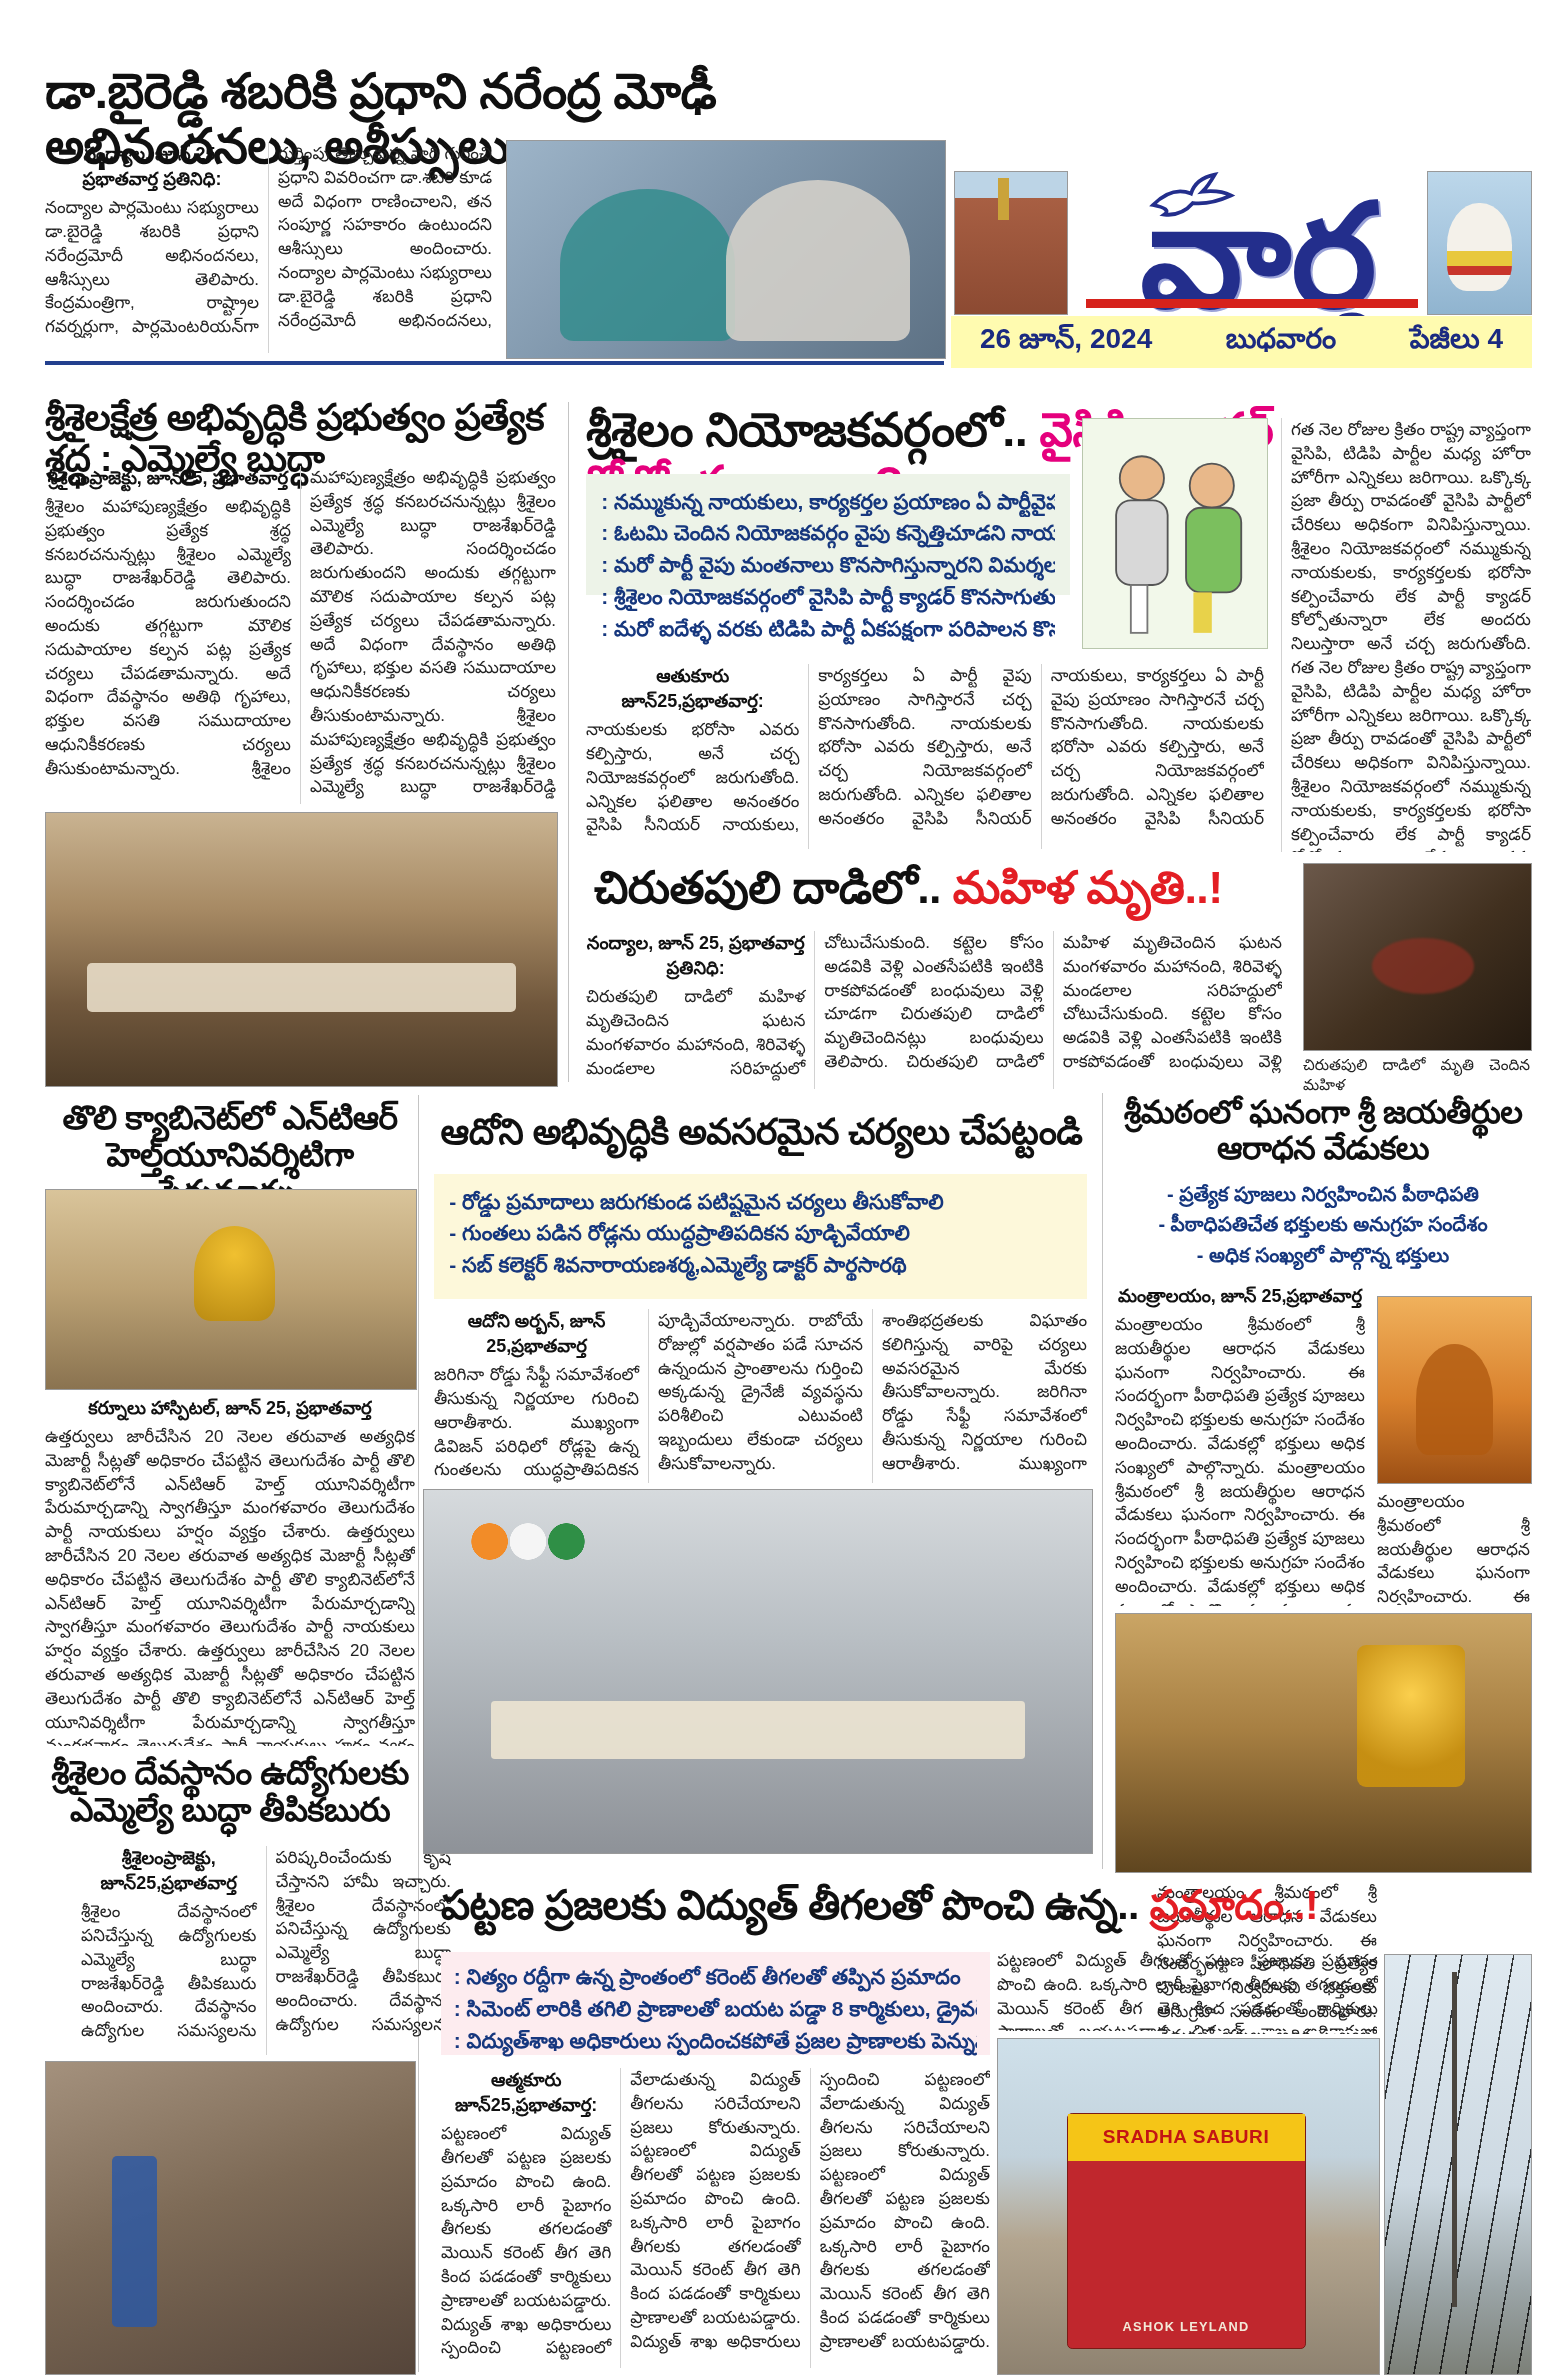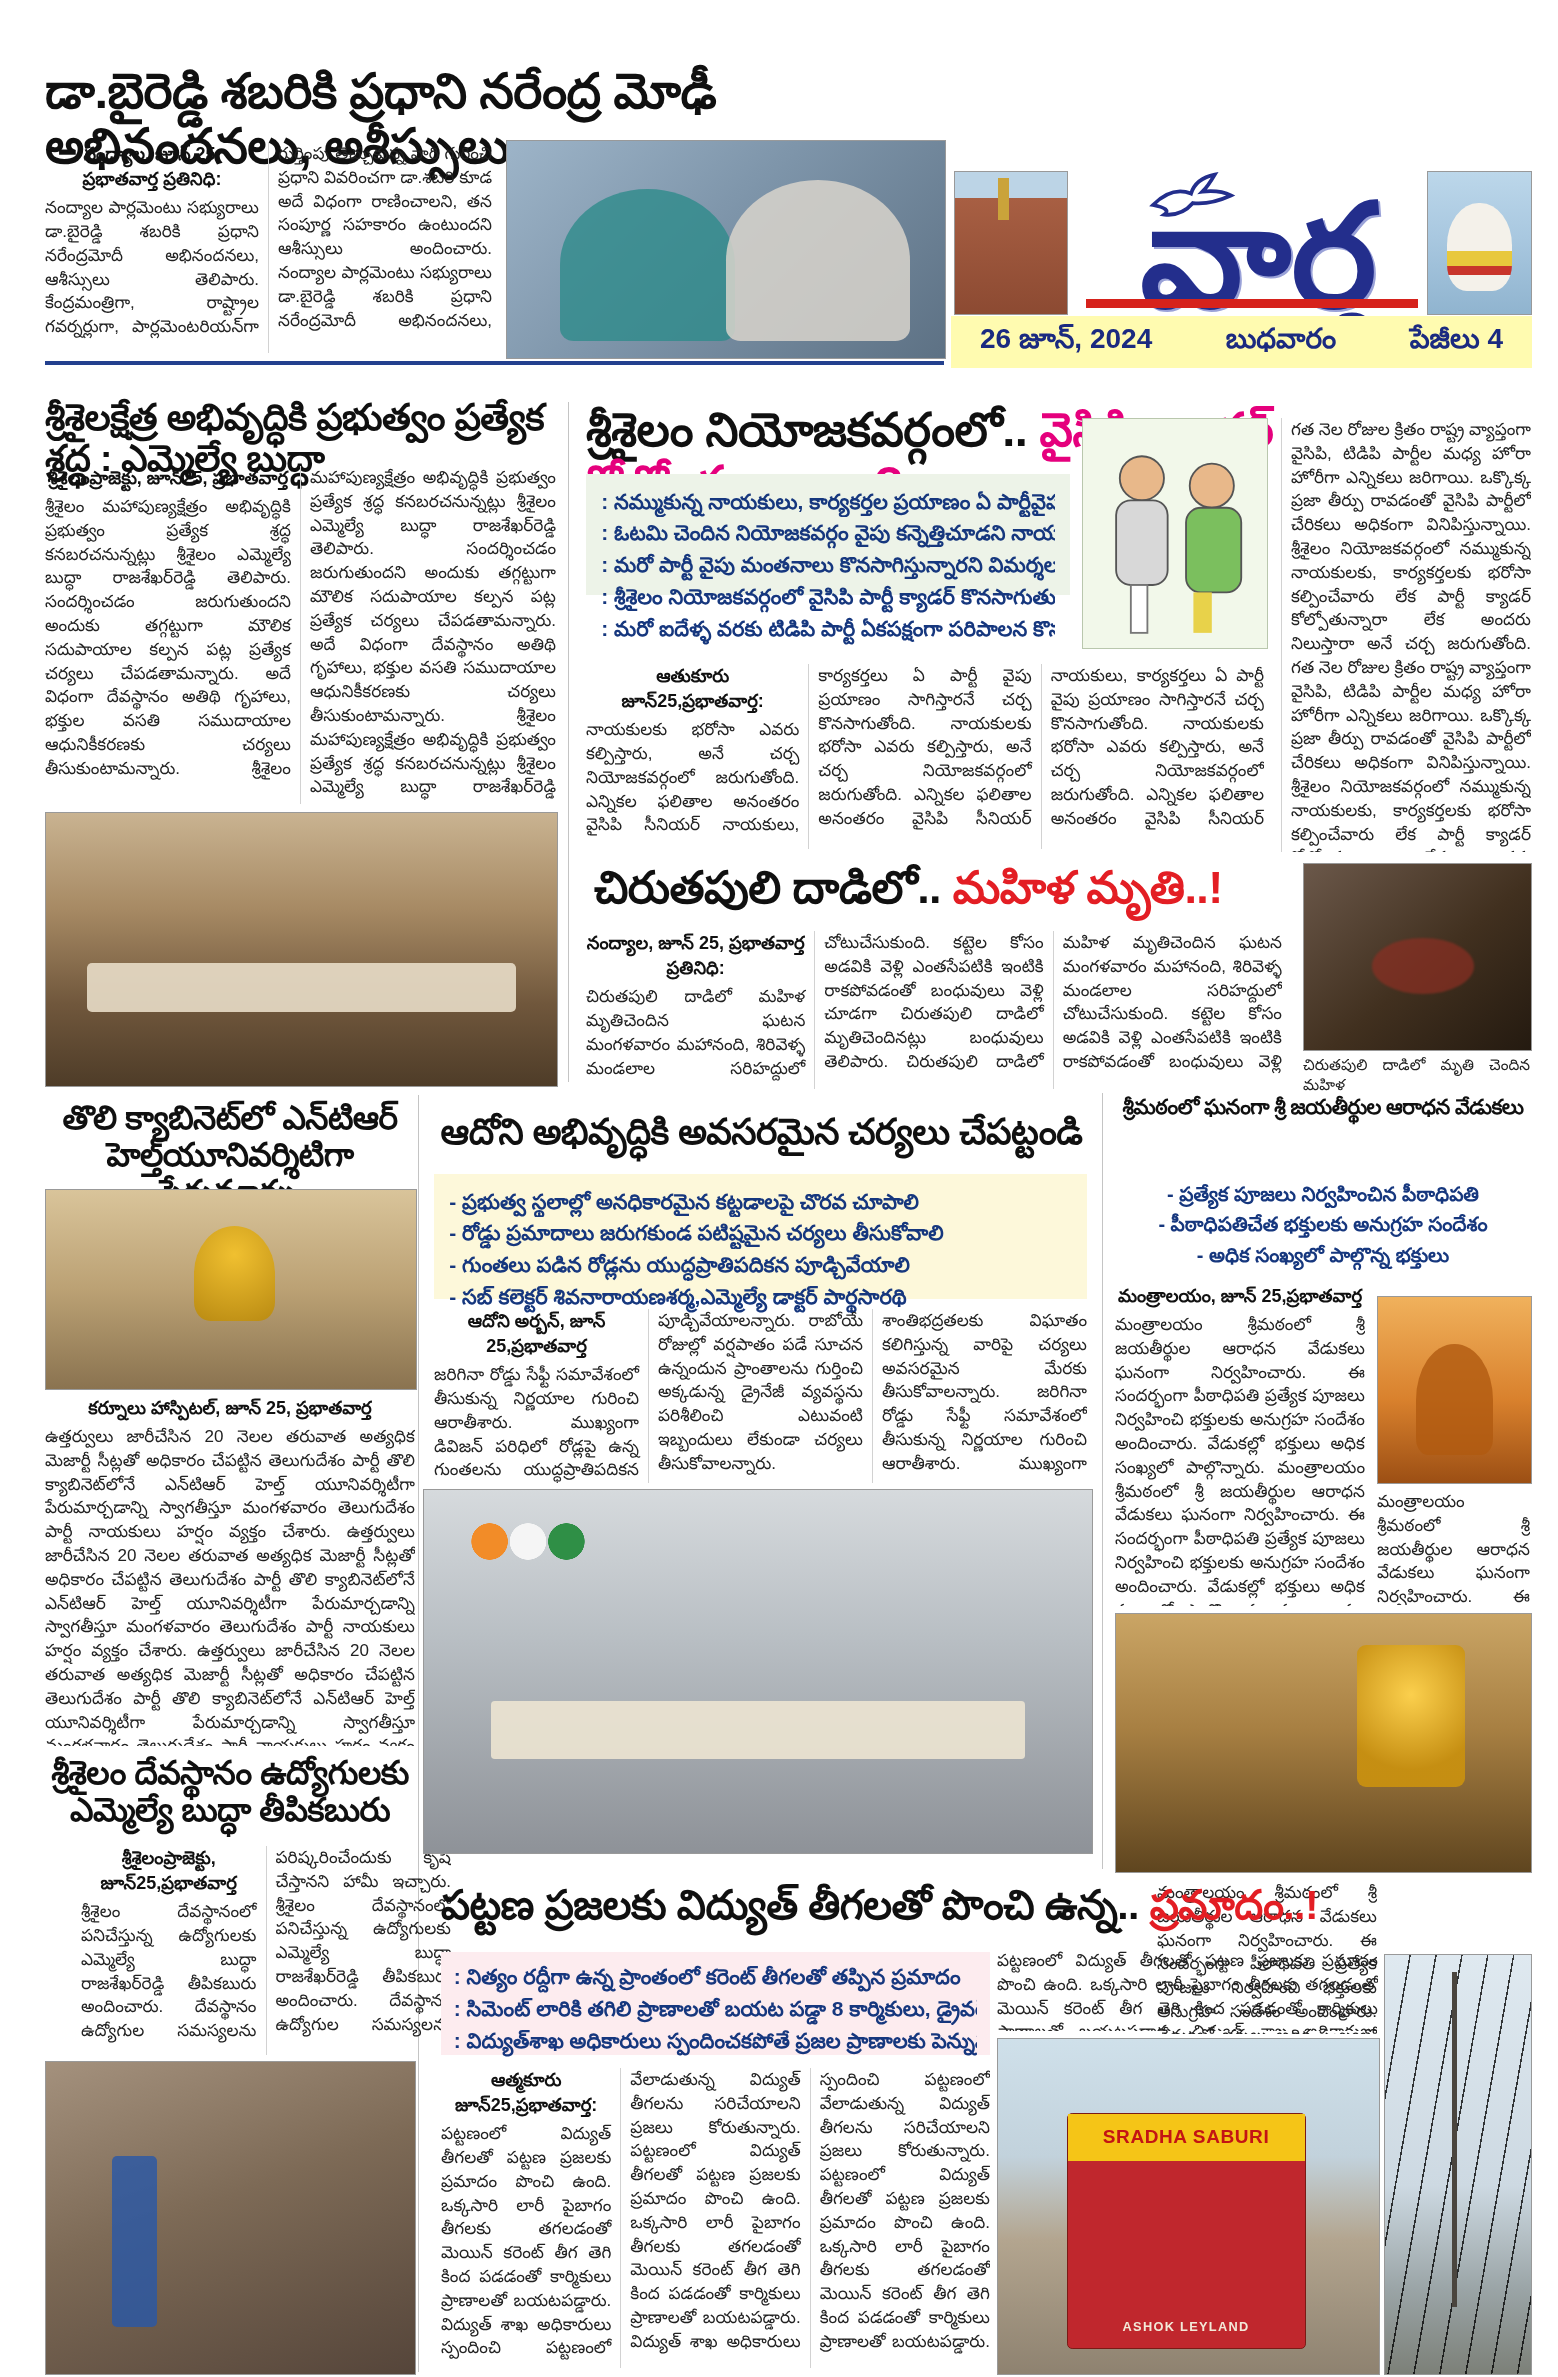--- a/index.html
+++ b/index.html
@@ -168,32 +168,31 @@
   <div class="abs bodytext cols2" style="left:45px;top:1846px;width:370px;height:209px;margin-left:36px;">
     <p class="dateline">శ్రీశైలంప్రాజెక్టు, జూన్25,ప్రభాతవార్త</p>
     <p class="excerpt">శ్రీశైలం దేవస్థానంలో పనిచేస్తున్న ఉద్యోగులకు ఎమ్మెల్యే బుద్ధా రాజశేఖర్‌రెడ్డి తీపికబురు అందించారు. దేవస్థానం ఉద్యోగుల సమస్యలను పరిష్కరించేందుకు కృషి చేస్తానని హామీ ఇచ్చారు. శ్రీశైలం దేవస్థానంలో పనిచేస్తున్న ఉద్యోగులకు ఎమ్మెల్యే బుద్ధా రాజశేఖర్‌రెడ్డి తీపికబురు అందించారు. దేవస్థానం ఉద్యోగుల సమస్యలను పరిష్కరించేందుకు కృషి చేస్తానని హామీ ఇచ్చారు. శ్రీశైలం దేవస్థానంలో పనిచేస్తున్న ఉద్యోగులకు ఎమ్మెల్యే బుద్ధా రాజశేఖర్‌రెడ్డి తీపికబురు అందించారు. దేవస్థానం ఉద్యోగుల సమస్యలను పరిష్కరించేందుకు కృషి చేస్తానని హామీ ఇచ్చారు.</p>
   </div>
   <div class="abs photo ph-felicit" style="left:45px;top:2061px;width:369px;height:312px;"></div>
 
   <div class="abs vrule" style="left:1102px;top:1093px;height:776px;"></div>
 
   <div class="abs hl hl-mid" style="left:434px;top:1112px;width:655px;height:50px;">ఆదోని అభివృద్ధికి అవసరమైన చర్యలు చేపట్టండి</div>
   <div class="abs bullets box-cream" style="left:434px;top:1174px;width:653px;height:125px;box-sizing:border-box;">
-    <div>- ప్రభుత్వ స్థలాల్లో అనధికారమైన కట్టడాలపై చొరవ చూపాలి</div>
     <div>- రోడ్డు ప్రమాదాలు జరుగకుండ పటిష్టమైన చర్యలు తీసుకోవాలి</div>
     <div>- గుంతలు పడిన రోడ్లను యుద్ధప్రాతిపదికన పూడ్చివేయాలి</div>
     <div>- సబ్ కలెక్టర్ శివనారాయణశర్మ,ఎమ్మెల్యే డాక్టర్ పార్థసారథి</div>
   </div>
   <div class="abs bodytext cols3" style="left:434px;top:1309px;width:653px;height:174px;">
     <p class="dateline">ఆదోని అర్బన్, జూన్ 25,ప్రభాతవార్త</p>
     <p class="excerpt">జరిగినా రోడ్డు సేఫ్టీ సమావేశంలో తీసుకున్న నిర్ణయాల గురించి ఆరాతీశారు. ముఖ్యంగా డివిజన్ పరిధిలో రోడ్లపై ఉన్న గుంతలను యుద్ధప్రాతిపదికన పూడ్చివేయాలన్నారు. రాబోయే రోజుల్లో వర్షపాతం పడే సూచన ఉన్నందున ప్రాంతాలను గుర్తించి అక్కడున్న డ్రైనేజీ వ్యవస్థను పరిశీలించి ఎటువంటి ఇబ్బందులు లేకుండా చర్యలు తీసుకోవాలన్నారు. శాంతిభద్రతలకు విఘాతం కలిగిస్తున్న వారిపై చర్యలు అవసరమైన మేరకు తీసుకోవాలన్నారు. జరిగినా రోడ్డు సేఫ్టీ సమావేశంలో తీసుకున్న నిర్ణయాల గురించి ఆరాతీశారు. ముఖ్యంగా డివిజన్ పరిధిలో రోడ్లపై ఉన్న గుంతలను యుద్ధప్రాతిపదికన పూడ్చివేయాలన్నారు. రాబోయే రోజుల్లో వర్షపాతం పడే సూచన ఉన్నందున ప్రాంతాలను గుర్తించి అక్కడున్న డ్రైనేజీ వ్యవస్థను పరిశీలించి ఎటువంటి ఇబ్బందులు లేకుండా చర్యలు తీసుకోవాలన్నారు. శాంతిభద్రతలకు విఘాతం కలిగిస్తున్న వారిపై చర్యలు అవసరమైన మేరకు తీసుకోవాలన్నారు. జరిగినా రోడ్డు సేఫ్టీ సమావేశంలో తీసుకున్న నిర్ణయాల గురించి ఆరాతీశారు. ముఖ్యంగా డివిజన్ పరిధిలో రోడ్లపై ఉన్న గుంతలను యుద్ధప్రాతిపదికన పూడ్చివేయాలన్నారు. రాబోయే రోజుల్లో వర్షపాతం పడే సూచన ఉన్నందున ప్రాంతాలను గుర్తించి అక్కడున్న డ్రైనేజీ వ్యవస్థను పరిశీలించి ఎటువంటి ఇబ్బందులు లేకుండా చర్యలు తీసుకోవాలన్నారు. శాంతిభద్రతలకు విఘాతం కలిగిస్తున్న వారిపై చర్యలు అవసరమైన మేరకు తీసుకోవాలన్నారు.</p>
   </div>
   <div class="abs photo ph-adoni" style="left:423px;top:1489px;width:668px;height:363px;"></div>
 
-  <div class="abs hl hl-small" style="left:1115px;top:1095px;width:416px;height:78px;font-size:21px;">శ్రీమఠంలో ఘనంగా శ్రీ జయతీర్థుల ఆరాధన వేడుకలు</div>
+  <div class="abs hl hl-small" style="left:1115px;top:1095px;width:416px;height:78px;font-size:32px;">శ్రీమఠంలో ఘనంగా శ్రీ జయతీర్థుల ఆరాధన వేడుకలు</div>
   <div class="abs bullets bullets-center" style="left:1115px;top:1179px;width:416px;height:96px;box-sizing:border-box;padding:0;font-size:20px;">
     <div>- ప్రత్యేక పూజలు నిర్వహించిన పీఠాధిపతి</div>
     <div>- పీఠాధిపతిచేత భక్తులకు అనుగ్రహ సందేశం</div>
     <div>- అధిక సంఖ్యలో పాల్గొన్న భక్తులు</div>
   </div>
   <div class="abs photo ph-priest" style="left:1377px;top:1296px;width:153px;height:186px;"></div>
   <div class="abs bodytext" style="left:1115px;top:1284px;width:250px;height:322px;">
     <p class="dateline">మంత్రాలయం, జూన్ 25,ప్రభాతవార్త</p>
     <p class="excerpt">మంత్రాలయం శ్రీమఠంలో శ్రీ జయతీర్థుల ఆరాధన వేడుకలు ఘనంగా నిర్వహించారు. ఈ సందర్భంగా పీఠాధిపతి ప్రత్యేక పూజలు నిర్వహించి భక్తులకు అనుగ్రహ సందేశం అందించారు. వేడుకల్లో భక్తులు అధిక సంఖ్యలో పాల్గొన్నారు. మంత్రాలయం శ్రీమఠంలో శ్రీ జయతీర్థుల ఆరాధన వేడుకలు ఘనంగా నిర్వహించారు. ఈ సందర్భంగా పీఠాధిపతి ప్రత్యేక పూజలు నిర్వహించి భక్తులకు అనుగ్రహ సందేశం అందించారు. వేడుకల్లో భక్తులు అధిక సంఖ్యలో పాల్గొన్నారు. మంత్రాలయం శ్రీమఠంలో శ్రీ జయతీర్థుల ఆరాధన వేడుకలు ఘనంగా నిర్వహించారు. ఈ సందర్భంగా పీఠాధిపతి ప్రత్యేక పూజలు నిర్వహించి భక్తులకు అనుగ్రహ సందేశం అందించారు. వేడుకల్లో భక్తులు అధిక సంఖ్యలో పాల్గొన్నారు.</p>
   </div>

